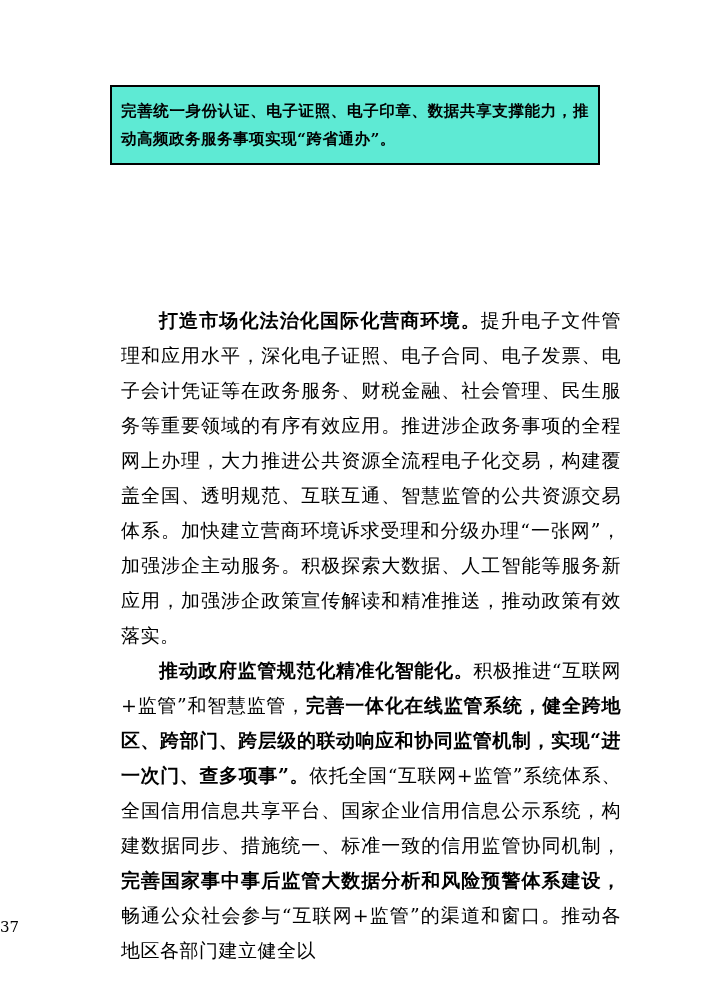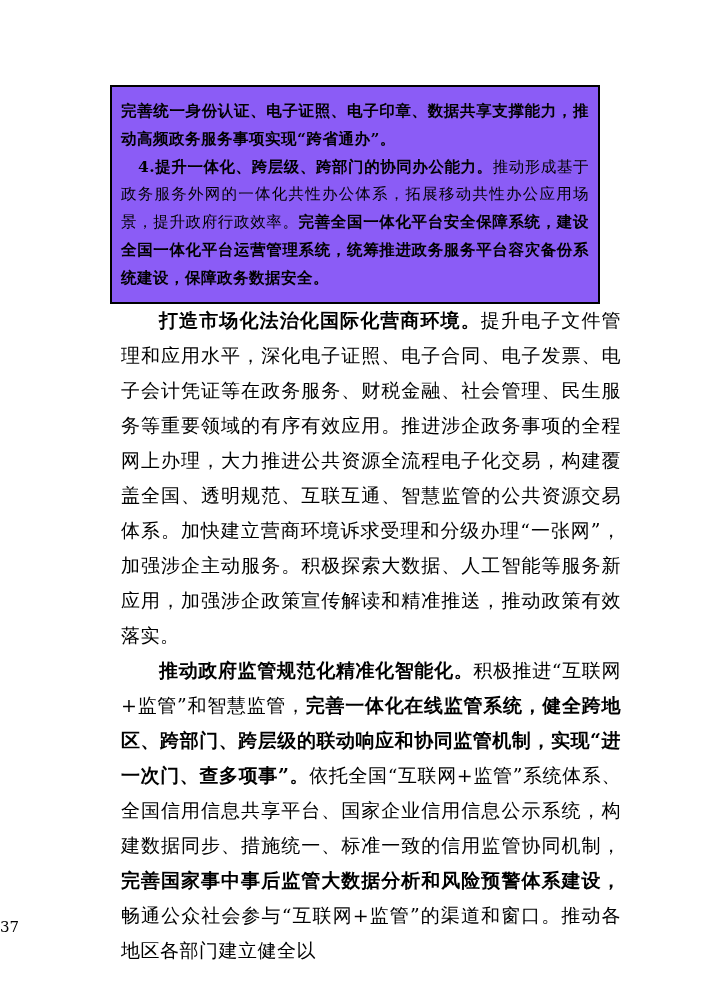--- a/index.html
+++ b/index.html
@@ -14,21 +14,21 @@
     width: 707px; height: 1000px;
     background: #ffffff;
     overflow: hidden;
   }
   .text-box {
     position: absolute;
     left: 110px; top: 85px;
     width: 490px;
     border: 2px solid #000;
     padding: 10px 9px 10px 9px;
-    background: #8b5cf6;
+    background: #5eead4;
   }
   .box-para {
     font-size: 15.5px;
     line-height: 27px;
     text-align: justify;
     letter-spacing: 0.5px;
   }
   .box-para.indent { text-indent: 1.1em; }
   .body-text {
     position: absolute;
@@ -54,21 +54,20 @@
     color: #000;
   }
 </style>
 </head>
 <body>
 
 <div class="page">
 
   <div class="text-box">
     <p class="box-para"><span class="run bold">完善统一身份认证、电子证照、电子印章、数据共享支撑能力，推动高频政务服务事项实现“跨省通办”。</span></p>
-    <p class="box-para indent"><span class="run bold">4.提升一体化、跨层级、跨部门的协同办公能力。</span><span class="run">推动形成基于政务服务外网的一体化共性办公体系，拓展移动共性办公应用场景，提升政府行政效率。</span><span class="run bold">完善全国一体化平台安全保障系统，建设全国一体化平台运营管理系统，统筹推进政务服务平台容灾备份系统建设，保障政务数据安全。</span></p>
   </div>
 
   <div class="body-text">
     <p class="body-para"><span class="run bold">打造市场化法治化国际化营商环境。</span><span class="run">提升电子文件管理和应用水平，深化电子证照、电子合同、电子发票、电子会计凭证等在政务服务、财税金融、社会管理、民生服务等重要领域的有序有效应用。推进涉企政务事项的全程网上办理，大力推进公共资源全流程电子化交易，构建覆盖全国、透明规范、互联互通、智慧监管的公共资源交易体系。加快建立营商环境诉求受理和分级办理“一张网”，加强涉企主动服务。积极探索大数据、人工智能等服务新应用，加强涉企政策宣传解读和精准推送，推动政策有效落实。</span></p>
     <p class="body-para"><span class="run bold">推动政府监管规范化精准化智能化。</span><span class="run">积极推进“互联网+监管”和智慧监管，</span><span class="run bold">完善一体化在线监管系统，健全跨地区、跨部门、跨层级的联动响应和协同监管机制，实现“进一次门、查多项事”。</span><span class="run">依托全国“互联网+监管”系统体系、全国信用信息共享平台、国家企业信用信息公示系统，构建数据同步、措施统一、标准一致的信用监管协同机制，</span><span class="run bold">完善国家事中事后监管大数据分析和风险预警体系建设，</span><span class="run">畅通公众社会参与“互联网+监管”的渠道和窗口。推动各地区各部门建立健全以</span></p>
   </div>
 
   <div class="page-number">37</div>
 
 </div>

